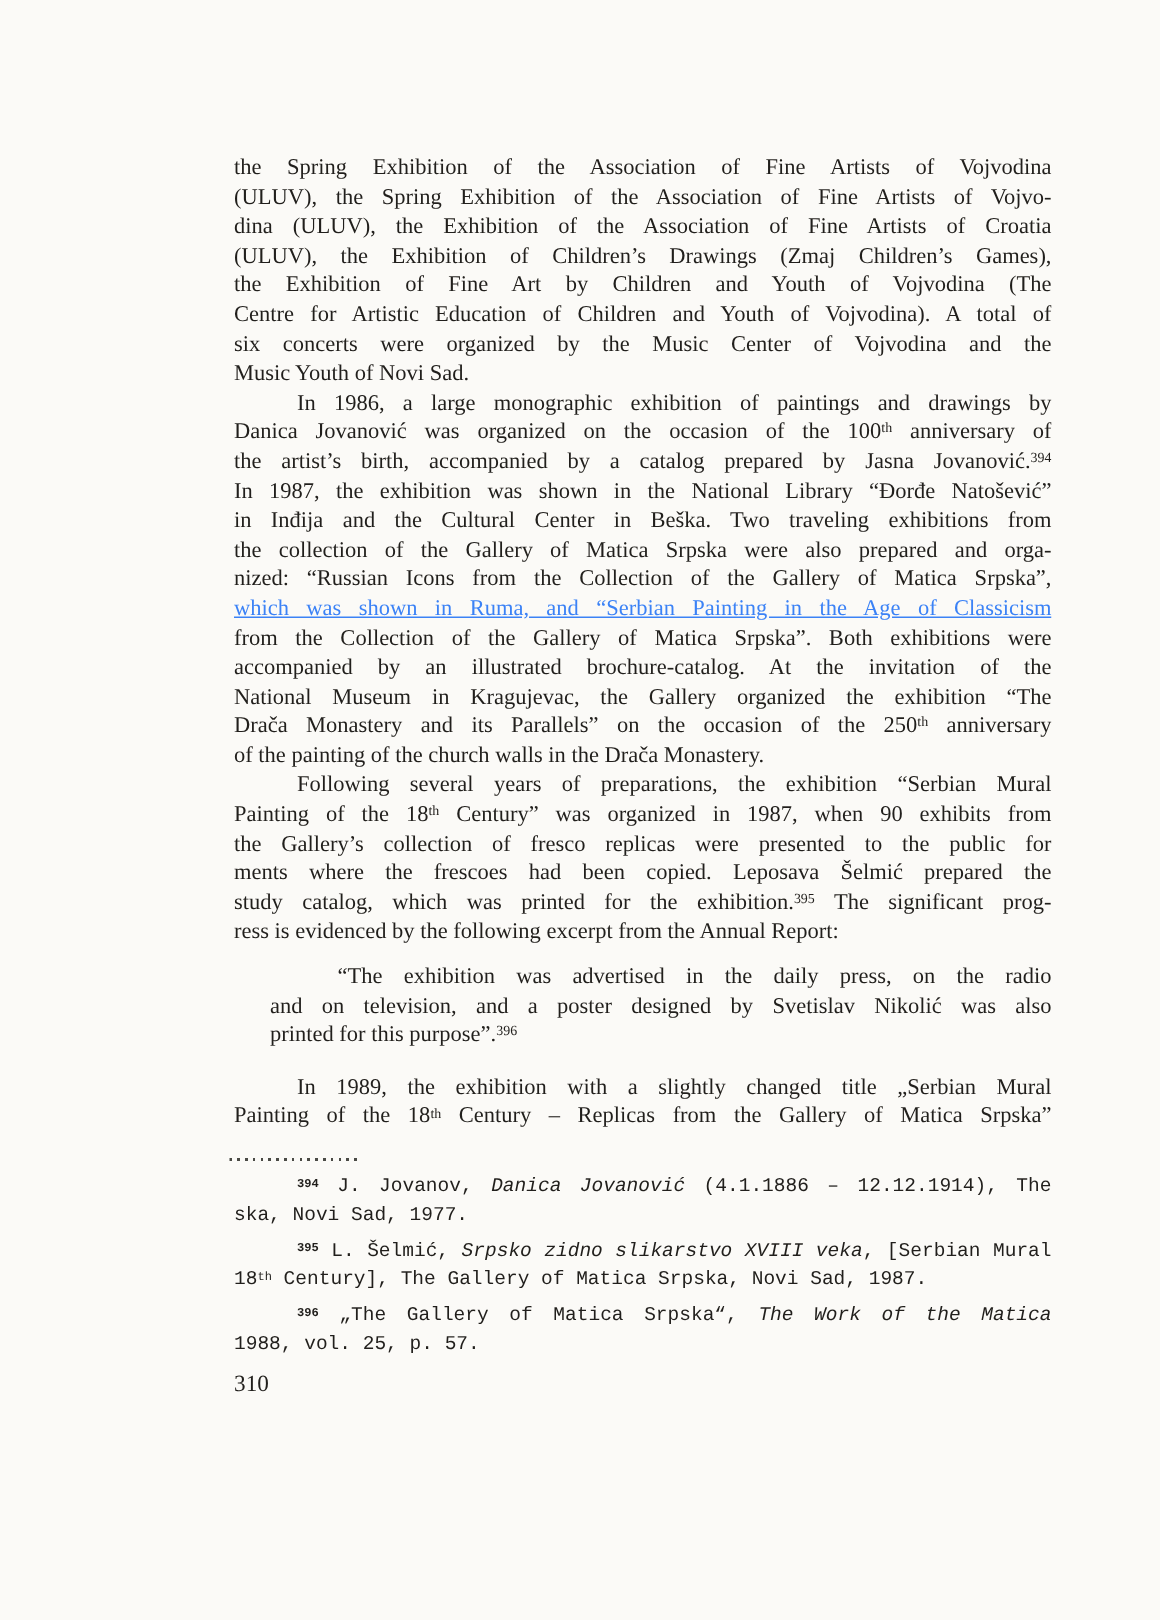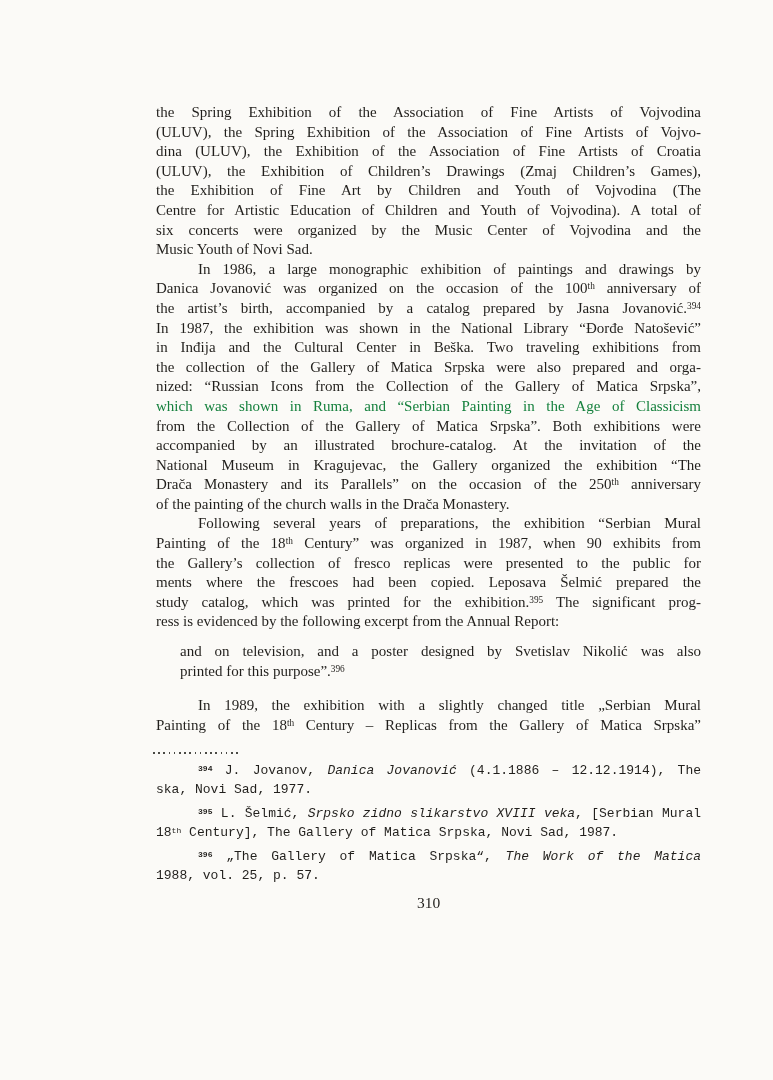--- a/index.html
+++ b/index.html
@@ -30,21 +30,22 @@
     overflow: hidden;
     white-space: normal;
   }
   .pl.end {
     text-align-last: left;
   }
   .pl.ind {
     text-indent: 42px;
   }
   .pl.faded {
-    color: #15803d;
+    color: #3b82f6;
+    text-decoration: underline;
   }
   .quote {
     margin: 10px 0 15px 24px;
     width: 521px;
   }
   .quote .pl.ind {
     text-indent: 45px;
   }
   .fnblock {
     margin-top: 17px;
@@ -76,21 +77,21 @@
   }
   sup.fnm {
     font-weight: 700;
   }
   em {
     font-style: italic;
   }
   .pagenum {
     margin-top: 9px;
     font-size: 15.5px;
-    text-align: center;
+    text-align: left;
   }
 </style>
 </head>
 <body style="background: rgb(251, 250, 247); color: rgb(33, 31, 28);">
 
 <div class="page">
   <div class="text-block">
 
     <div class="para">
       <div class="pl">the Spring Exhibition of the Association of Fine Artists of Vojvodina</div>
@@ -122,20 +123,21 @@
     <div class="para">
       <div class="pl ind">Following several years of preparations, the exhibition “Serbian Mural</div>
       <div class="pl">Painting of the 18<sup>th</sup> Century” was organized in 1987, when 90 exhibits from</div>
       <div class="pl">the Gallery’s collection of fresco replicas were presented to the public for</div>
       <div class="pl">ments where the frescoes had been copied. Leposava Šelmić prepared the</div>
       <div class="pl">study catalog, which was printed for the exhibition.<sup>395</sup> The significant prog-</div>
       <div class="pl end">ress is evidenced by the following excerpt from the Annual Report:</div>
     </div>
 
     <div class="quote">
+      <div class="pl ind">“The exhibition was advertised in the daily press, on the radio</div>
       <div class="pl">and on television, and a poster designed by Svetislav Nikolić was also</div>
       <div class="pl end">printed for this purpose”.<sup>396</sup></div>
     </div>
 
     <div class="para">
       <div class="pl ind">In 1989, the exhibition with a slightly changed title „Serbian Mural</div>
       <div class="pl">Painting of the 18<sup>th</sup> Century – Replicas from the Gallery of Matica Srpska”</div>
     </div>
 
     <div class="fnblock">

